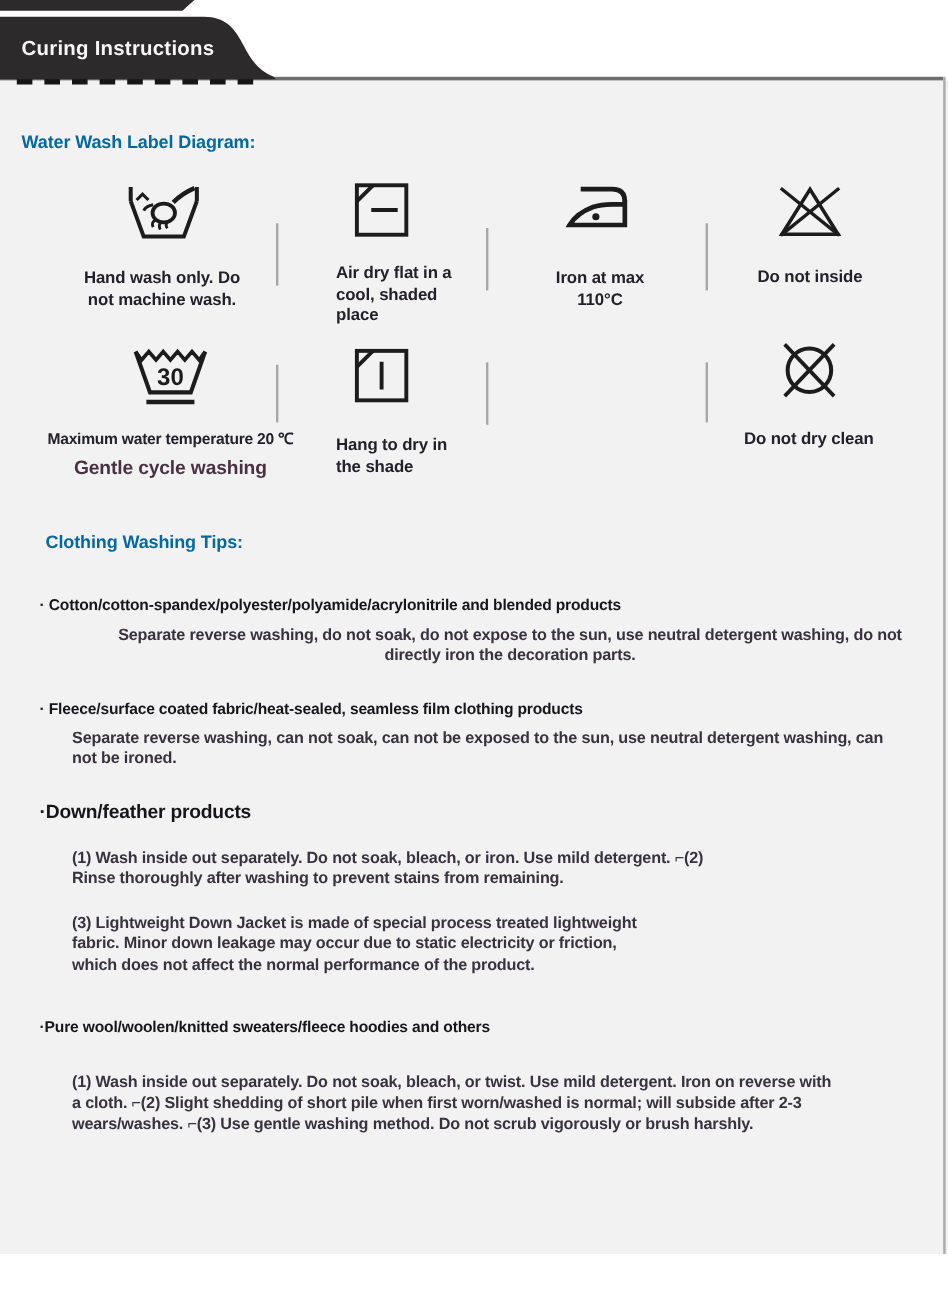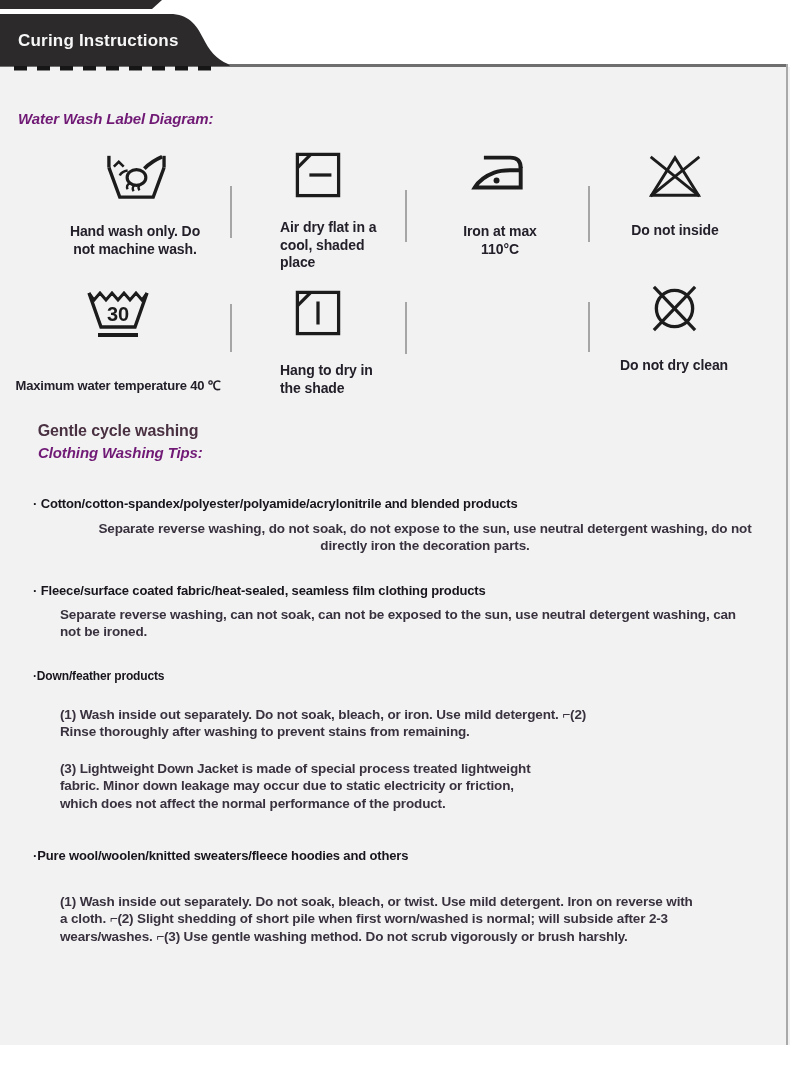--- a/index.html
+++ b/index.html
@@ -4,33 +4,33 @@
 <style>
   html,body{margin:0;padding:0;background:#ffffff;}
   body{font-family:"Liberation Sans", sans-serif; -webkit-font-smoothing:antialiased;}
   #page{position:relative;width:790px;height:1076px;background:#ffffff;overflow:hidden;}
   .abs{position:absolute;}
   #panel{left:0;top:67px;width:790px;height:978px;background:#f2f2f3;}
   #top-rule{left:0;top:64px;width:786px;height:3px;background:#6e6e6e;}
   #right-edge{left:786px;top:64px;width:2px;height:981px;background:#a9a9a9;}
   #banner-svg{left:0;top:0;}
   .banner-title{font-size:17px;font-weight:700;fill:#f7f7f7;letter-spacing:0.2px;}
-  .h1{font-size:15px;font-weight:700;color:#701a75;letter-spacing:-0.1px;font-style:italic;}
+  .h1{font-size:15px;font-weight:700;color:#0369a1;letter-spacing:-0.1px;}
   .cell{display:flex;flex-direction:column;align-items:center;}
   .cell.left{align-items:flex-start;}
   .icon-label{font-size:14px;font-weight:700;color:#24202a;text-align:center;white-space:pre-line;line-height:17.5px;letter-spacing:-0.1px;margin-top:20px;}
   .cell.left .icon-label{text-align:left;}
   .tight .icon-label{margin-top:15px;font-size:13px;letter-spacing:-0.2px;}
   .sub-label{font-size:16px;font-weight:700;color:#4a3142;margin-top:7px;text-align:center;letter-spacing:-0.1px;}
   .divider{width:2px;background:#a6a6a6;}
   .icon{stroke:#1c1c1c;fill:none;stroke-width:3.4;stroke-linecap:butt;stroke-linejoin:miter;}
   .icon .fill{fill:#1c1c1c;stroke:none;}
   .icon .num{fill:#1c1c1c;stroke:none;font-size:20px;font-weight:700;font-family:"Liberation Sans",sans-serif;}
   .group-title{font-size:13px;font-weight:700;color:#17141b;letter-spacing:-0.15px;}
-  .group-title.small{font-size:12px;}
+  .group-title.small{font-size:16px;}
   .body-par{font-size:13.5px;font-weight:700;color:#39323e;line-height:17.4px;white-space:pre-line;letter-spacing:-0.15px;width:730px;}
   .footer-par{font-size:13.5px;font-weight:700;color:#241f29;line-height:17.4px;white-space:pre-line;letter-spacing:-0.15px;width:740px;}
 </style>
 </head>
 <body>
 
 <div id="page">
 
   <div class="abs" id="panel"></div>
 
@@ -91,28 +91,28 @@
       <path d="M5 5 L57 47" stroke-width="3"></path>
       <path d="M57 5 L5 47" stroke-width="3"></path>
     </svg>
     <div class="icon-label" style="margin-top:21px;">Do not inside</div>
   </div>
 
   <div class="abs divider" style="left:230px;top:186px;height:52px;"></div>
   <div class="abs divider" style="left:405px;top:190px;height:52px;"></div>
   <div class="abs divider" style="left:588px;top:186px;height:56px;"></div>
 
-  <div class="abs cell tight" style="left:8px;top:284px;width:220px;gap:20px;">
+  <div class="abs cell tight" style="left:32px;top:284px;width:220px;">
     <svg class="icon" width="70" height="58" viewBox="0 0 70 58">
       <path d="M6 9 L11 16 L17 9 L23 16 L29 9 L35 16 L41 9 L47 16 L53 9 L59 16 L64 9" stroke-width="3"></path>
       <path d="M6 9 L18 43 H52 L64 9"></path>
       <path d="M15 51 H55" stroke-width="3.8"></path>
       <text class="num" x="35" y="37" text-anchor="middle">30</text>
     </svg>
-    <div class="icon-label">Maximum water temperature 40 ℃</div>
+    <div class="icon-label">Maximum water temperature 20 ℃</div>
     <div class="sub-label">Gentle cycle washing</div>
   </div>
 
   <div class="abs cell left" style="left:280px;top:290px;width:140px;">
     <svg class="icon" width="46" height="46" viewBox="0 0 48 48" style="margin-left:15px;">
       <rect x="2.5" y="2.5" width="43" height="43"></rect>
       <path d="M2.5 16.5 L16.5 2.5"></path>
       <path d="M24 12 V36"></path>
     </svg>
     <div class="icon-label" style="margin-top:26px;">Hang to dry in

